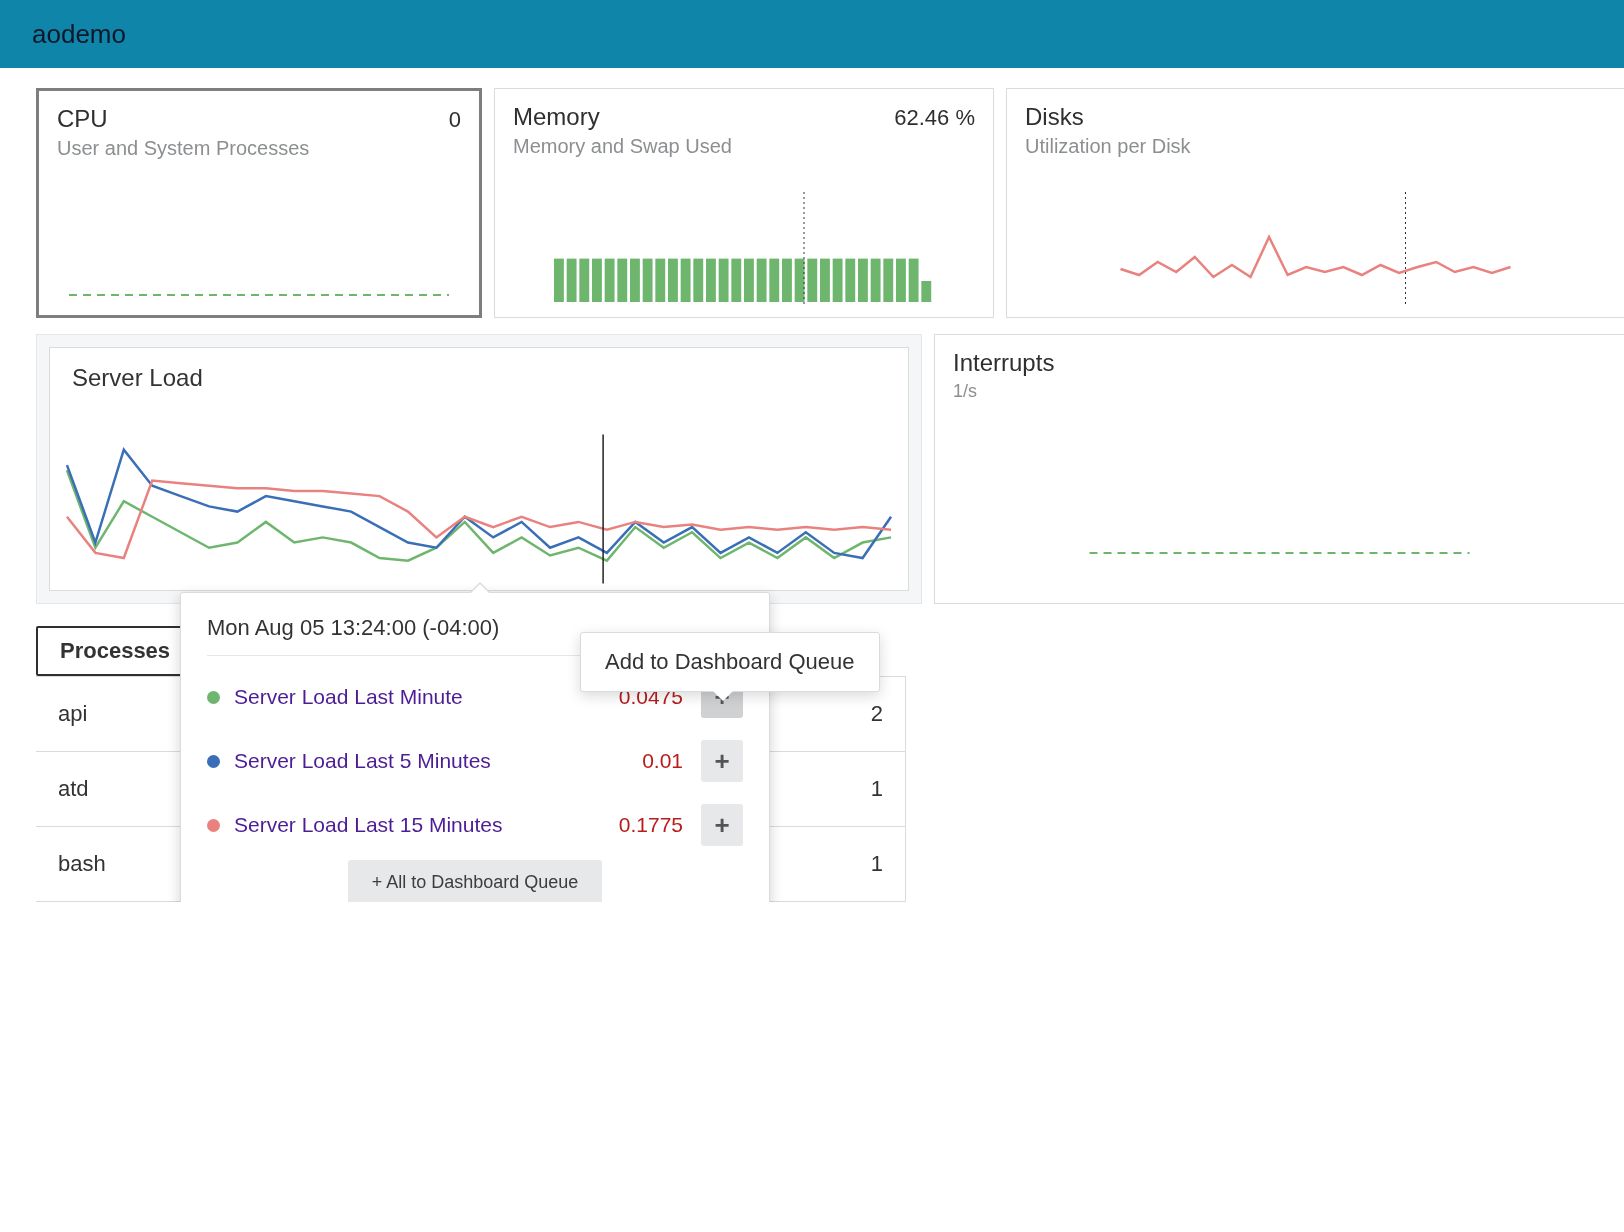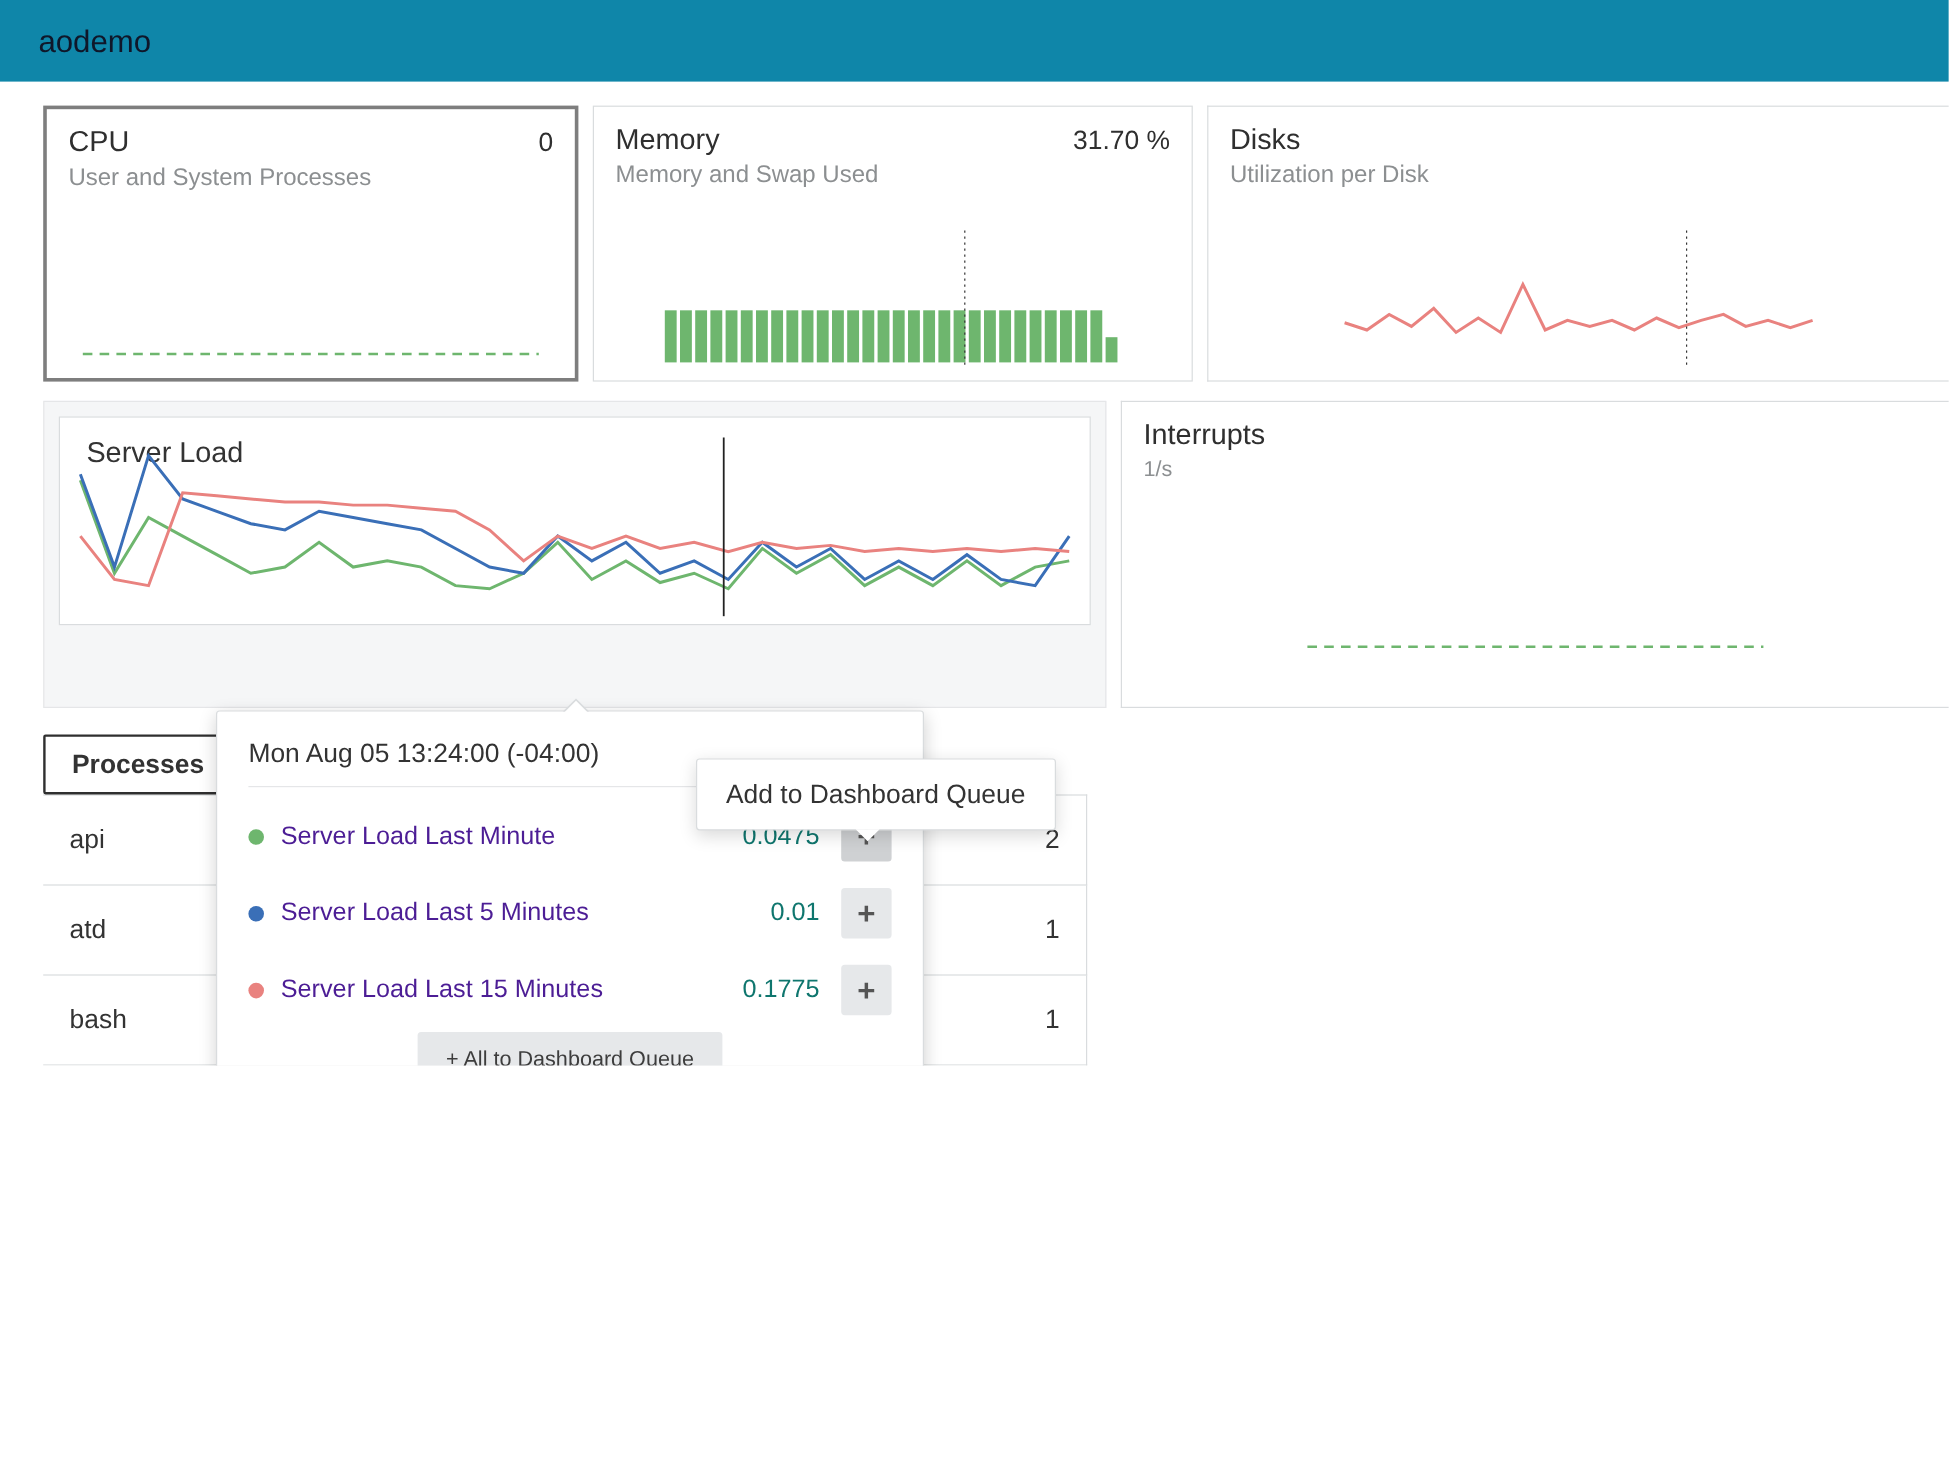--- a/index.html
+++ b/index.html
@@ -20,21 +20,21 @@
     .card .metric{font-size:22px; color:#2f2f2f;}
     .card .sub{color:#8c8f91; font-size:20px; margin-top:4px;}
     .cpu-card{width:446px;}
     .mem-card{width:500px;}
     .disk-card{flex:1; border-right:none;}
 
     
     .row2{display:flex; gap:12px; margin-bottom:22px;}
     .graybox{background:#f5f6f7; border:1px solid #e5e6e8; padding:12px 12px;}
     .load-outer{width:886px;}
-    .load-card{background:#fff; border:1px solid #d9dcde; padding:16px 6px 10px 22px; height:174px; position:relative;}
+    .load-card{background:#fff; border:1px solid #d9dcde; padding:16px 6px 10px 22px; height:244px; position:relative;}
     .int-card{flex:1; border-right:none; min-height:256px;}
     .int-card .sub{font-size:18px;}
 
     
     .tabs{margin-bottom:0;}
     .tab{display:inline-block; border:2px solid #2f2f2f; border-bottom:2px solid #2f2f2f; padding:10px 22px; font-size:22px; font-weight:600; border-radius:2px;}
     .ptable{width:870px; border-collapse:collapse;}
     .ptable td{border:1px solid #d9dcde; border-left:none; padding:24px 22px; font-size:22px;}
     .ptable td.num{text-align:right; width:430px;}
 
@@ -43,21 +43,21 @@
     .load-chart{position:absolute; left:12px; right:12px; bottom:6px; height:150px;}
 
     
     .popover{position:absolute; background:#fff; border:1px solid #d9dcde; border-radius:3px; box-shadow:0 4px 14px rgba(0,0,0,.18); padding:22px 26px 20px 26px; width:590px; left:180px; top:592px; z-index:20;}
     .popover::before{content:""; position:absolute; left:288px; top:-11px; width:0; height:0; border-left:11px solid transparent; border-right:11px solid transparent; border-bottom:11px solid #d9dcde;}
     .popover::after{content:""; position:absolute; left:289px; top:-9px; width:0; height:0; border-left:10px solid transparent; border-right:10px solid transparent; border-bottom:10px solid #fff;}
     .pop-time{font-size:22px; color:#333; padding-bottom:14px; border-bottom:1px solid #e5e6e8; margin-bottom:20px;}
     .pop-row{display:flex; align-items:center; margin-bottom:22px;}
     .dot{width:13px; height:13px; border-radius:50%; margin-right:14px; flex:none;}
     .pop-label{flex:1; font-size:21px; color:#4c1d95;}
-    .pop-val{font-size:21px; color:#0f766e; margin-right:18px;}
+    .pop-val{font-size:21px; color:#b91c1c; margin-right:18px;}
     .add-btn{width:42px; height:42px; border:none; border-radius:3px; background:#e6e8ea; color:#555; font-size:26px; font-weight:700; cursor:pointer; display:flex; align-items:center; justify-content:center;}
     .add-btn.hover{background:#cfd1d3;}
     .pop-all{display:block; margin:8px auto 0 auto; background:#e6e8ea; border:none; border-radius:3px; padding:12px 24px; font-size:18px; color:#3d3d3d; cursor:pointer;}
 
     
     .tip{position:absolute; background:#fff; border:1px solid #d9dcde; border-radius:3px; box-shadow:0 4px 14px rgba(0,0,0,.15); padding:16px 24px; font-size:22px; color:#333; left:580px; top:632px; z-index:30;}
     .tip::after{content:""; position:absolute; left:132px; bottom:-10px; width:0;height:0;border-left:10px solid transparent;border-right:10px solid transparent;border-top:10px solid #fff;}
 
     .container{position:relative;}
   </style>
@@ -83,21 +83,21 @@
         <div class="chart-area">
           <svg viewBox="0 0 400 120" width="100%" height="100%">
               <line x1="10" y1="110" x2="390" y2="110" stroke="#6eb66e" stroke-width="2" stroke-dasharray="8 6"></line>
             </svg>
         </div>
       </div>
 
       <div class="card mem-card">
         <div class="title-line">
           <div class="title">Memory</div>
-          <div class="metric">31.70 %</div>
+          <div class="metric">62.46 %</div>
         </div>
         <div class="sub">Memory and Swap Used</div>
         <div class="chart-area">
           <svg viewBox="0 0 400 120" width="100%" height="100%" id="mem-svg">
               <rect x="10" y="71.6" width="9.879999999999999" height="43.4" fill="#6eb66e"></rect>
               <rect x="22.666666666666664" y="71.6" width="9.879999999999999" height="43.4" fill="#6eb66e"></rect>
               <rect x="35.33333333333333" y="71.6" width="9.879999999999999" height="43.4" fill="#6eb66e"></rect>
               <rect x="48" y="71.6" width="9.879999999999999" height="43.4" fill="#6eb66e"></rect>
               <rect x="60.666666666666664" y="71.6" width="9.879999999999999" height="43.4" fill="#6eb66e"></rect>
               <rect x="73.33333333333333" y="71.6" width="9.879999999999999" height="43.4" fill="#6eb66e"></rect>

